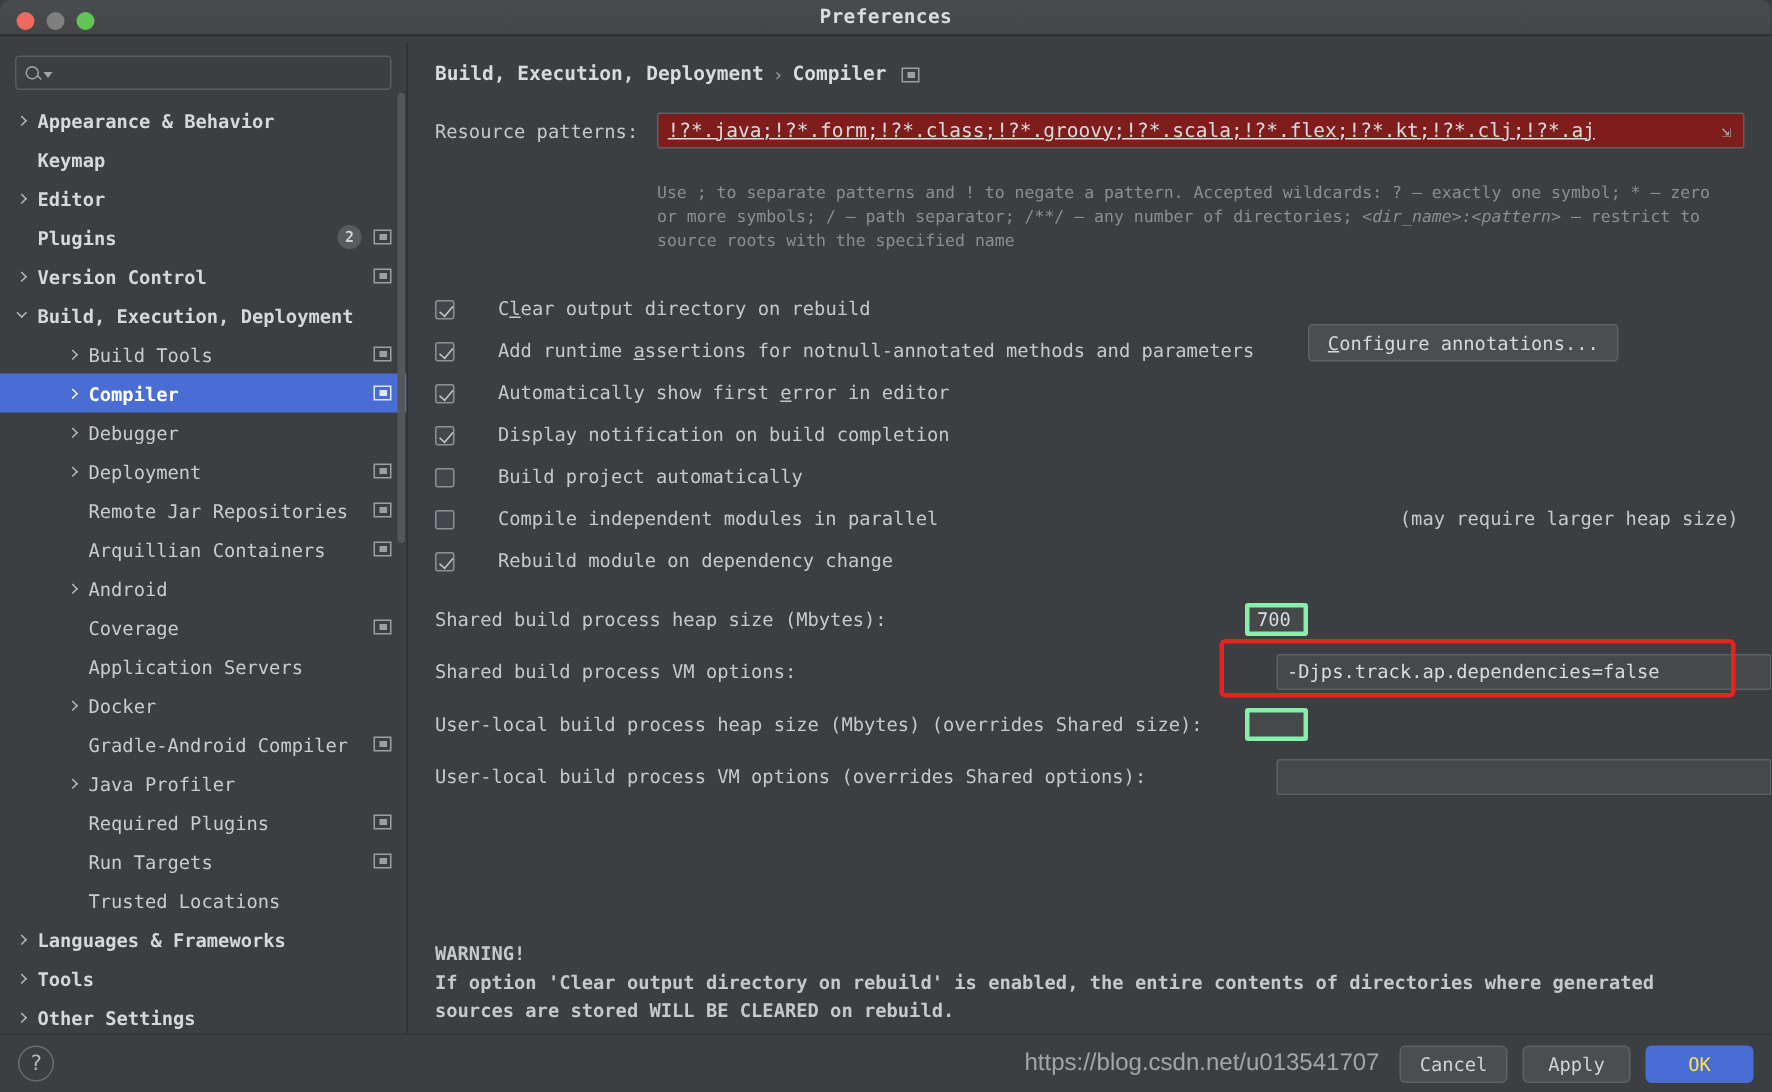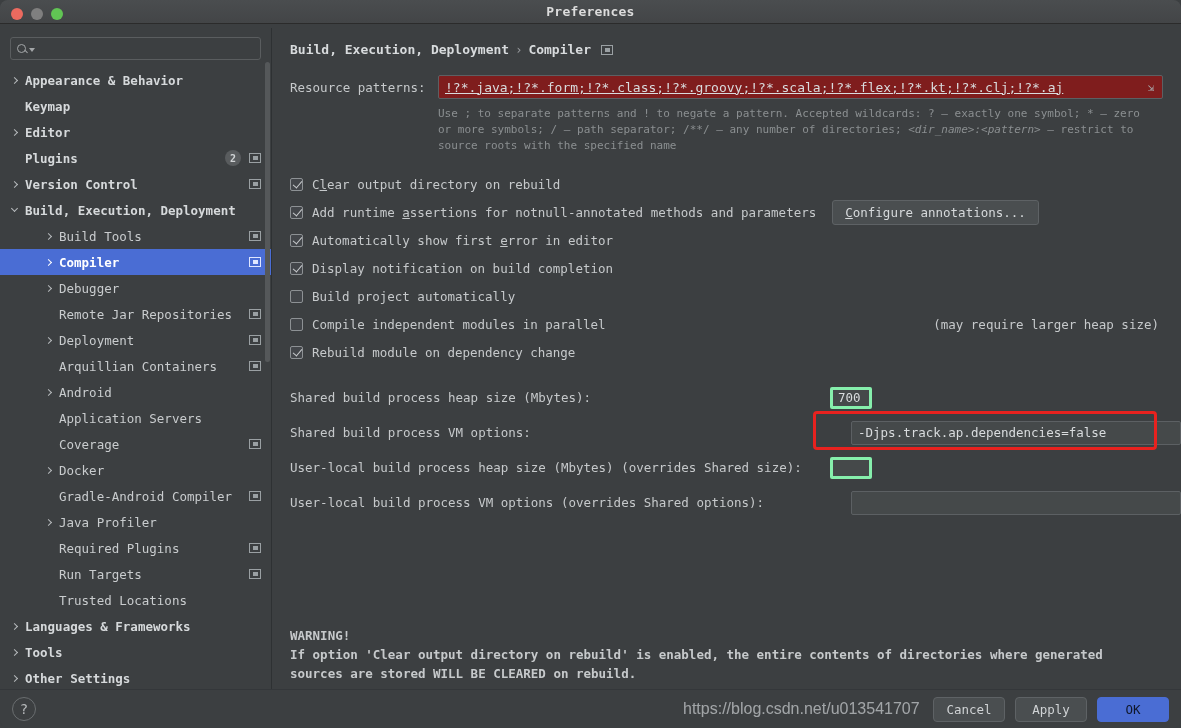--- a/index.html
+++ b/index.html
@@ -155,32 +155,33 @@
     text-decoration: underline;
   }
   .res-input-wrap { position: relative; }
   .expand-icon {
     position: absolute; right: 4px; top: 4px;
     width: 16px; height: 16px;
     display:flex;align-items:center;justify-content:center;
     font-size: 11px; color:#a8abad;
   }
   .hint {
-    margin-top: 7px;
+    margin-top: 22px;
     font-size: 11px; line-height: 16px;
     color: #8b8f91;
     max-width: 716px;
   }
   .hint i { font-style: italic; }
 
   .checks { margin-top: 16px; }
   .check-row {
-    display: flex; align-items: center;
+    display: flex; align-items: flex-end;
     height: 28px;
     position: relative;
+    gap: 20px;
   }
   .cb {
     width: 13px; height: 13px;
     border: 1px solid #8d9194;
     border-radius: 2px;
     background: #43464a;
     margin-right: 9px;
     flex: none;
     position: relative;
   }
@@ -267,21 +268,21 @@
     min-width: 72px;
     margin-right: 10px;
     background: #4a4e50;
     border: 1px solid #5e6265;
     border-radius: 4px;
     color: #d0d3d5;
     font-family: "DejaVu Sans Mono", monospace;
     font-size: 12.5px;
     cursor: default;
   }
-  .fbtn.primary { background: #4a6dd4; border-color: #4a6dd4; color: #0f172a; margin-right: 12px; }
+  .fbtn.primary { background: #4a6dd4; border-color: #4a6dd4; color: #fde047; margin-right: 12px; }
 
   .watermark {
     position: absolute;
     left: 683px; top: 700px;
     font-family: "Liberation Sans", sans-serif;
     font-size: 16px;
     color: rgba(225,228,230,0.62);
     white-space: nowrap;
     pointer-events: none;
   }
@@ -356,54 +357,54 @@
             <span class="tree-label">Compiler</span>
             <span class="mod-icon">
               <i></i>
             </span>
           </div>
           <div class="tree-item lvl1">
             <span class="chevron"></span>
             <span class="tree-label">Debugger</span>
           </div>
           <div class="tree-item lvl1">
+            <span class="chevron"></span>
+            <span class="tree-label">Deployment</span>
+            <span class="mod-icon">
+              <i></i>
+            </span>
+          </div>
+          <div class="tree-item lvl1">
             <span class="chev-space"></span>
             <span class="tree-label">Remote Jar Repositories</span>
             <span class="mod-icon">
               <i></i>
             </span>
           </div>
           <div class="tree-item lvl1">
-            <span class="chevron"></span>
-            <span class="tree-label">Deployment</span>
-            <span class="mod-icon">
-              <i></i>
-            </span>
-          </div>
-          <div class="tree-item lvl1">
             <span class="chev-space"></span>
             <span class="tree-label">Arquillian Containers</span>
             <span class="mod-icon">
               <i></i>
             </span>
           </div>
           <div class="tree-item lvl1">
             <span class="chevron"></span>
             <span class="tree-label">Android</span>
           </div>
           <div class="tree-item lvl1">
             <span class="chev-space"></span>
+            <span class="tree-label">Coverage</span>
+            <span class="mod-icon">
+              <i></i>
+            </span>
+          </div>
+          <div class="tree-item lvl1">
+            <span class="chev-space"></span>
             <span class="tree-label">Application Servers</span>
-          </div>
-          <div class="tree-item lvl1">
-            <span class="chev-space"></span>
-            <span class="tree-label">Coverage</span>
-            <span class="mod-icon">
-              <i></i>
-            </span>
           </div>
           <div class="tree-item lvl1">
             <span class="chevron"></span>
             <span class="tree-label">Docker</span>
           </div>
           <div class="tree-item lvl1">
             <span class="chev-space"></span>
             <span class="tree-label">Gradle-Android Compiler</span>
             <span class="mod-icon">
               <i></i>

